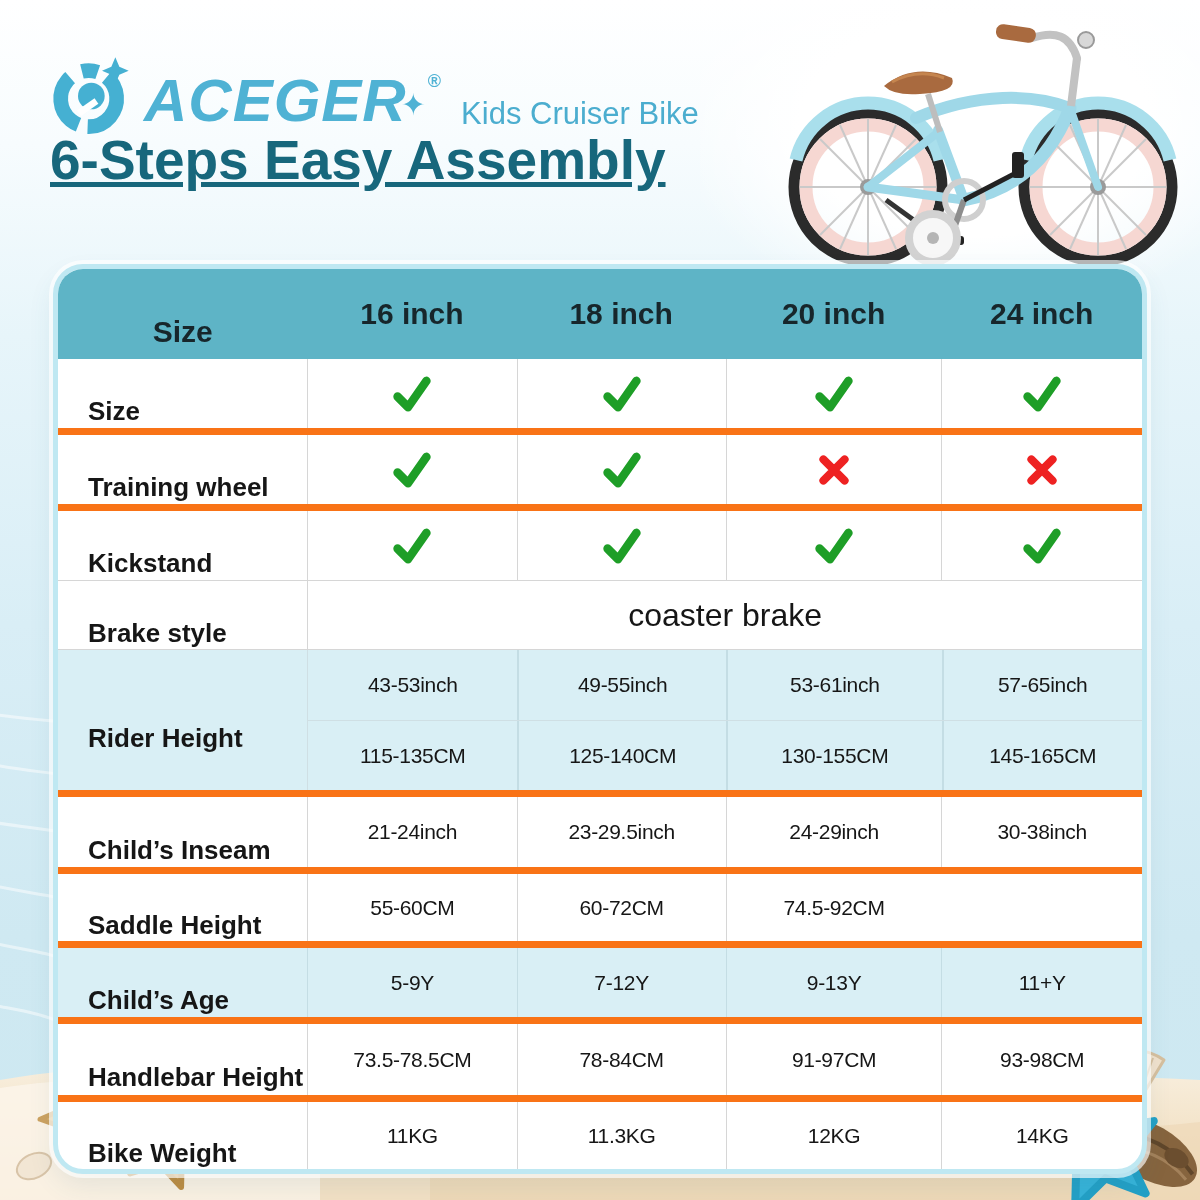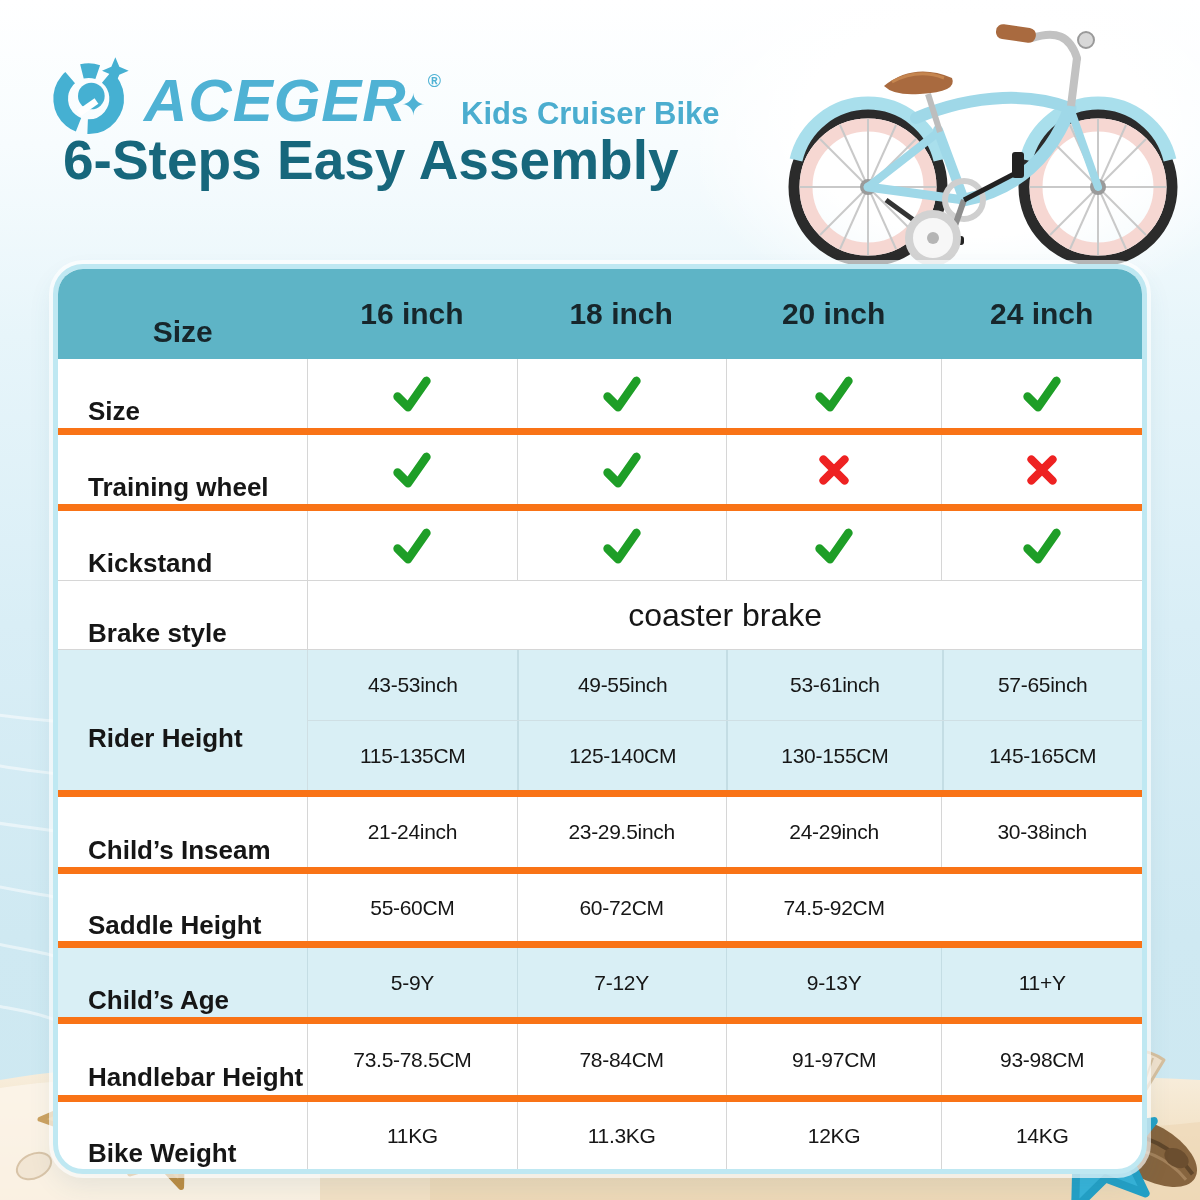--- a/index.html
+++ b/index.html
@@ -7,22 +7,22 @@
     position:relative;width:1200px;height:1200px;overflow:hidden;
     font-family:"Liberation Sans",sans-serif;color:#161616;
     background:linear-gradient(180deg,#ffffff 0%,#f7fcfe 12%,#e7f5fa 28%,#d9eef6 52%,#cfe9f2 78%,#cde8f1 100%);
   }
   
   .logo-row{position:absolute;left:50px;top:56px;display:flex;align-items:flex-end;}
   .logo-icon{width:80px;height:80px;margin-right:14px;}
   .brand-name{font-size:60px;font-weight:bold;font-style:italic;letter-spacing:1px;color:#4fb2d4;line-height:70px;}
   .brand-star{font-style:normal;font-size:30px;vertical-align:6px;margin-left:-6px;color:#4fb2d4;}
   .brand-reg{font-size:18px;font-weight:bold;color:#4fb2d4;vertical-align:34px;margin-left:2px;}
-  .brand-tagline{font-size:31px;font-weight:bold;color:#4badcf;margin-left:20px;line-height:44px;}
-  .heading{position:absolute;left:63px;top:128px;font-size:55px;font-weight:bold;color:#17677c;letter-spacing:0px;}
+  .brand-tagline{font-size:31px;font-weight:normal;color:#4badcf;margin-left:20px;line-height:44px;}
+  .heading{position:absolute;left:50px;top:128px;font-size:55px;font-weight:bold;color:#17677c;letter-spacing:0px;text-decoration:underline;}
   .bike-backdrop{position:absolute;right:0;top:0;width:500px;height:300px;
     background:radial-gradient(ellipse at 55% 42%,#ffffff 45%,rgba(255,255,255,0) 78%);}
   .bike{position:absolute;left:768px;top:2px;width:420px;height:268px;}
   
   .table-frame{
     position:absolute;left:53px;top:264px;width:1094px;box-sizing:border-box;
     border:5px solid #bfe8f2;border-radius:30px;background:#ffffff;overflow:hidden;
     box-shadow:0 0 0 4px rgba(255,255,255,.65),0 12px 26px rgba(50,110,130,.10);
   }
   .trow{display:grid;grid-template-columns:23% 19.3% 19.3% 19.9% 18.5%;border-top:7px solid #f97316;}

